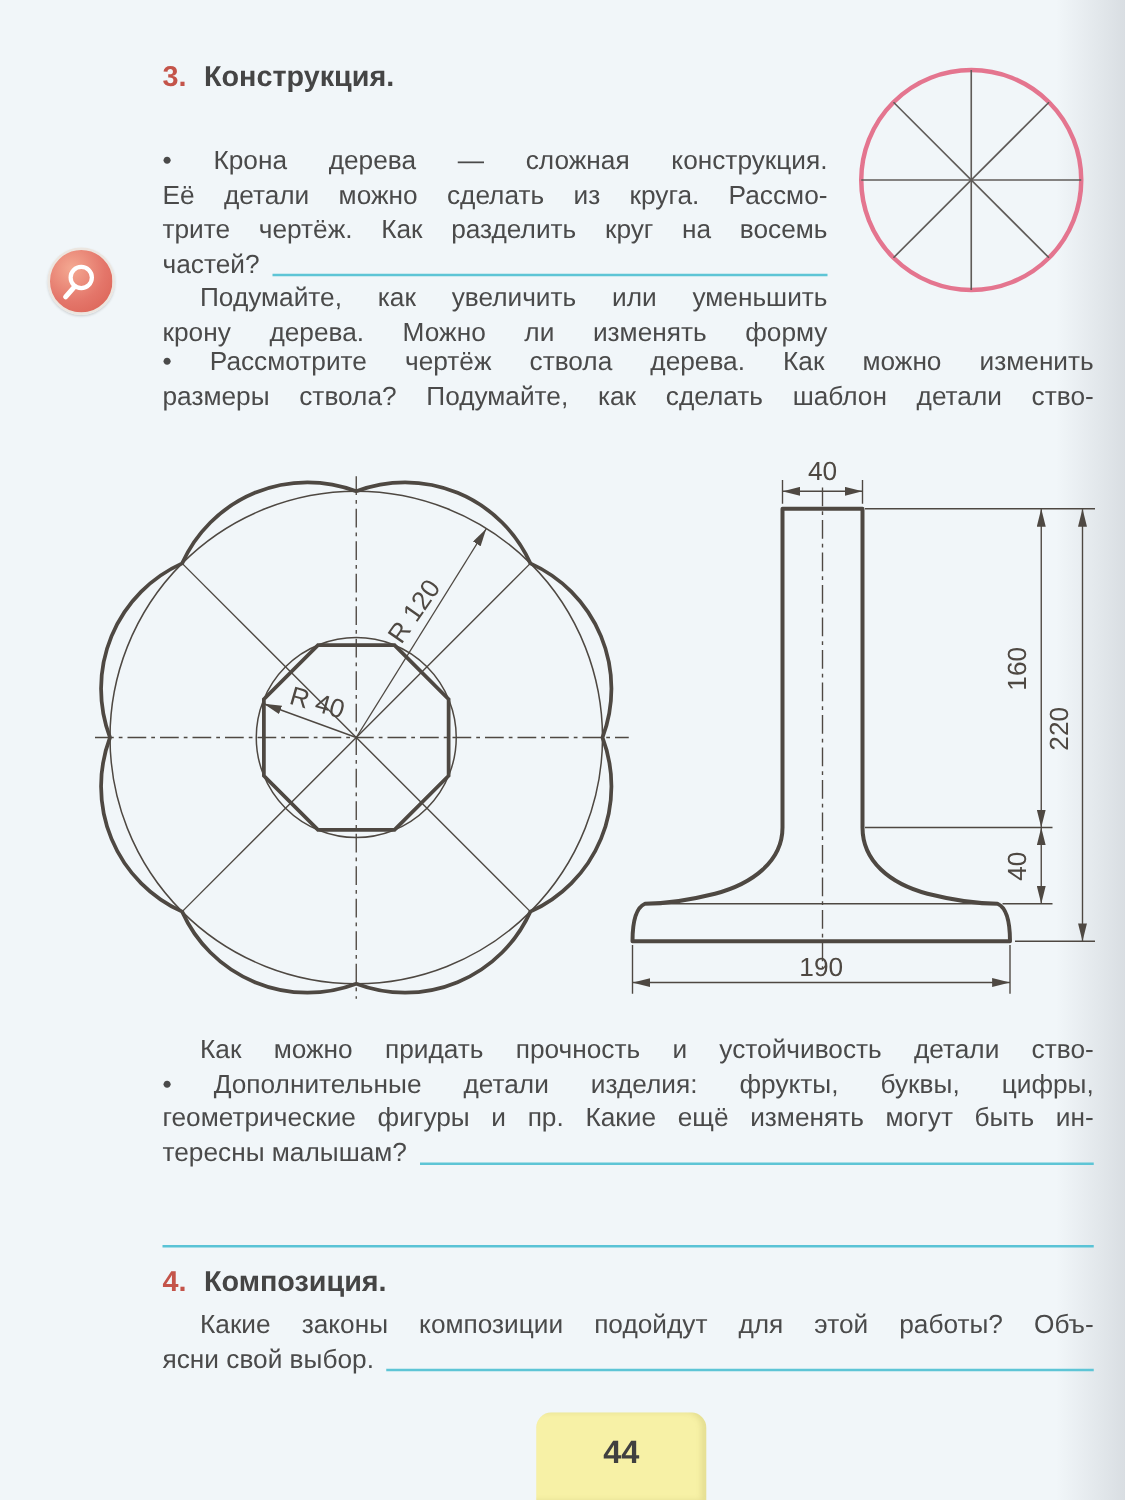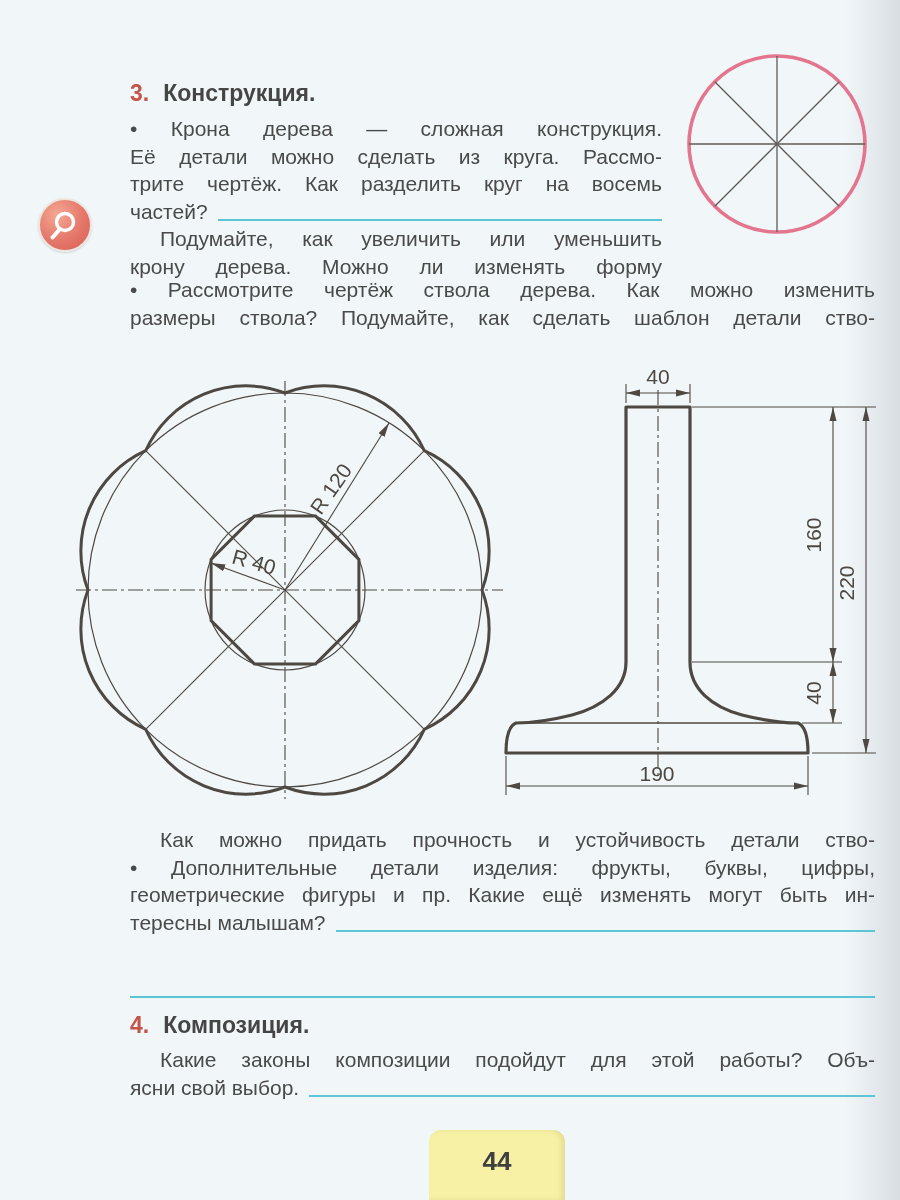--- a/index.html
+++ b/index.html
@@ -41,21 +41,21 @@
     text-align:center;
   }
   .page-tab .n{font-size:26px;font-weight:bold;color:#404040;margin-top:16px;display:inline-block;}
   svg text{font-family:"Liberation Sans","DejaVu Sans",sans-serif;fill:#4e4842;}
 </style>
 </head>
 <body>
 
 <div class="shadow-right"></div>
 
-<div class="heading" style="top:48px;margin-top:32px;">
+<div class="heading" style="top:48px;">
   <span class="num">3.</span><span>Конструкция.</span>
 </div>
 
 <div class="badge">
   <svg width="38" height="38" viewBox="0 0 38 38">
     <circle cx="17" cy="14" r="8.5" fill="none" stroke="#ffffff" stroke-width="3.4"></circle>
     <line x1="11.5" y1="21.5" x2="4.5" y2="29.5" stroke="#ffffff" stroke-width="4" stroke-linecap="round"></line>
   </svg>
 </div>
 

